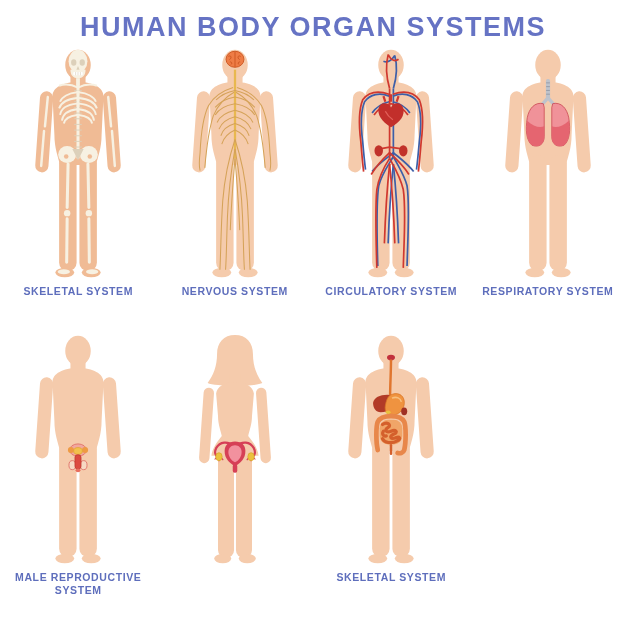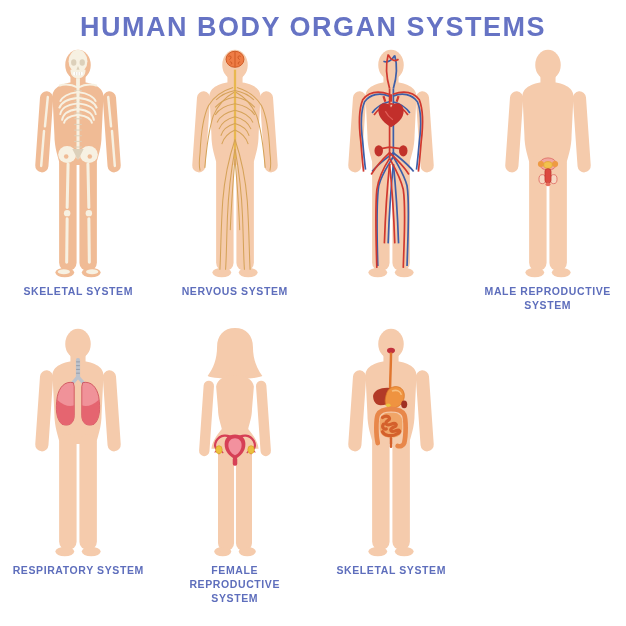--- a/index.html
+++ b/index.html
@@ -1,20 +1,20 @@
 <!DOCTYPE html>
 <html style="--title: #6673C4; --label: #5E6EBC; --skin: #F5CBAC; --skin_dark: #F0BB95; --bone: #F7F1E2; --bone_shade: #DCD0BA; --brain: #EE7C45; --brain_line: #CC5722; --nerve: #D5A258; --nerve_cord: #E8B84F; --artery: #D0382F; --vein: #3D5FA8; --heart: #C22F2B; --kidney: #C1322B; --bladder: #E9A463; --lung: #E56570; --lung_light: #F09299; --trachea: #BEC3CC; --repro_pink: #F2A79E; --repro_orange: #EE9A43; --repro_yellow: #F2C14E; --repro_shaft: #DC4A40; --testis: #F7D8C3; --uterus: #D64056; --ovary: #ECC13E; --mouth: #C2313C; --liver: #B23A27; --stomach: #EF9340; --intestine: #E8874A; --intestine_dark: #D4602C;"><head>
 <meta charset="utf-8">
 <style>
   html,body{margin:0;padding:0;background:#ffffff;}
   #page{position:relative;width:626px;height:626px;background:#ffffff;overflow:hidden;
         font-family:"Liberation Sans", sans-serif;}
   #title{margin:0;padding-top:12px;text-align:center;font-size:27px;font-weight:700;
          letter-spacing:1.5px;color:var(--title);}
-  .grid{display:grid;grid-template-columns:repeat(4,1fr);row-gap:14px;margin-top:4px;}
+  .grid{display:grid;grid-template-columns:repeat(4,1fr);row-gap:34px;margin-top:4px;}
   .cell{display:flex;flex-direction:column;align-items:center;margin:0;}
   .fig{display:block;width:116px;height:236px;}
   .label{margin-top:2px;max-width:132px;text-align:center;font-size:10.5px;font-weight:700;
          letter-spacing:0.6px;line-height:1.3;color:var(--label);}
   .defs{position:absolute;width:0;height:0;overflow:hidden;}
 </style>
 </head>
 <body>
 
 <div id="page">
@@ -167,70 +167,70 @@
             <path d="M58.5,124 C56,148 54,178 53,208"></path>
             <path d="M58.5,124 C61,148 63,178 64,208"></path>
           </g>
           <ellipse cx="47" cy="110" rx="4.5" ry="6" fill="var(--kidney)"></ellipse>
           <ellipse cx="73" cy="110" rx="4.5" ry="6" fill="var(--kidney)"></ellipse>
           <path d="M54,58 L52,52 M60,58 L60,50 M66,58 L68,52" stroke="var(--artery)" stroke-width="2.4"></path>
           <path d="M60,64 C57,58 49,58 47,64 C45,71 50,79 60,85 C70,80 75,72 73,65 C71,58 63,58 60,64 Z" fill="var(--heart)"></path>
           <path d="M54,68 C56,72 59,75 62,77" stroke="#E2605A" stroke-width="1.4" fill="none"></path>
         </g>
       </svg>
-    </figure>
-
+      <figcaption class="label">CIRCULATORY SYSTEM</figcaption>
+    </figure>
+
+
+    <figure class="cell">
+      <svg class="fig" viewBox="0 0 120 250">
+        <use href="#male-body"></use>
+        <g>
+          <rect x="57.8" y="34" width="4.4" height="22" rx="2" fill="var(--trachea)"></rect>
+          <path d="M58,38 h4 M58,42 h4 M58,46 h4 M58,50 h4" stroke="#949AA6" stroke-width="1"></path>
+          <path d="M60,54 L52,63 M60,54 L68,63" stroke="var(--trachea)" stroke-width="3.6"></path>
+          <path d="M55,60 C46,58 40,65 38,75 C36,88 37,99 43,104 C50,107 56,103 56,95 L56,64 Z" fill="var(--lung_light)" stroke="#C94450" stroke-width="0.8"></path>
+          <path d="M65,60 C74,58 80,65 82,75 C84,88 83,99 77,104 C70,107 64,103 64,95 L64,64 Z" fill="var(--lung_light)" stroke="#C94450" stroke-width="0.8"></path>
+          <path d="M38,78 C44,84 51,86 56,84 L56,95 C56,103 50,107 43,104 C38,100 36,88 38,78 Z" fill="var(--lung)"></path>
+          <path d="M82,78 C76,84 69,86 64,84 L64,95 C64,103 70,107 77,104 C82,100 84,88 82,78 Z" fill="var(--lung)"></path>
+        </g>
+      </svg>
+      <figcaption class="label">RESPIRATORY SYSTEM</figcaption>
+    </figure>
 
     <figure class="cell">
       <svg class="fig" viewBox="0 0 120 250">
         <use href="#male-body"></use>
         <g>
           <ellipse cx="60" cy="124" rx="9" ry="6.5" fill="var(--repro_pink)" stroke="#E0756B" stroke-width="1"></ellipse>
           <circle cx="52.5" cy="124" r="3.2" fill="var(--repro_orange)"></circle>
           <circle cx="67.5" cy="124" r="3.2" fill="var(--repro_orange)"></circle>
           <ellipse cx="60" cy="125" rx="4.6" ry="3.6" fill="var(--repro_yellow)" stroke="#DFA32F" stroke-width="0.8"></ellipse>
           <ellipse cx="54" cy="140" rx="3.6" ry="4.8" fill="var(--testis)" stroke="#E0756B" stroke-width="1"></ellipse>
           <ellipse cx="66" cy="140" rx="3.6" ry="4.8" fill="var(--testis)" stroke="#E0756B" stroke-width="1"></ellipse>
           <rect x="56.8" y="129" width="6.4" height="15" rx="2.8" fill="var(--repro_shaft)" stroke="#BE362E" stroke-width="0.8"></rect>
           <ellipse cx="60" cy="145.5" rx="2.6" ry="2" fill="#E86E5E"></ellipse>
         </g>
       </svg>
       <figcaption class="label">MALE REPRODUCTIVE SYSTEM</figcaption>
     </figure>
 
     <figure class="cell">
       <svg class="fig" viewBox="0 0 120 250">
-        <use href="#male-body"></use>
-        <g>
-          <rect x="57.8" y="34" width="4.4" height="22" rx="2" fill="var(--trachea)"></rect>
-          <path d="M58,38 h4 M58,42 h4 M58,46 h4 M58,50 h4" stroke="#949AA6" stroke-width="1"></path>
-          <path d="M60,54 L52,63 M60,54 L68,63" stroke="var(--trachea)" stroke-width="3.6"></path>
-          <path d="M55,60 C46,58 40,65 38,75 C36,88 37,99 43,104 C50,107 56,103 56,95 L56,64 Z" fill="var(--lung_light)" stroke="#C94450" stroke-width="0.8"></path>
-          <path d="M65,60 C74,58 80,65 82,75 C84,88 83,99 77,104 C70,107 64,103 64,95 L64,64 Z" fill="var(--lung_light)" stroke="#C94450" stroke-width="0.8"></path>
-          <path d="M38,78 C44,84 51,86 56,84 L56,95 C56,103 50,107 43,104 C38,100 36,88 38,78 Z" fill="var(--lung)"></path>
-          <path d="M82,78 C76,84 69,86 64,84 L64,95 C64,103 70,107 77,104 C82,100 84,88 82,78 Z" fill="var(--lung)"></path>
-        </g>
-      </svg>
-      <figcaption class="label">RESPIRATORY SYSTEM</figcaption>
-    </figure>
-
-    <figure class="cell">
-      <svg class="fig" viewBox="0 0 120 250">
         <use href="#female-body"></use>
         <g>
           <path d="M60,120 C52,114 44,115 40,122 C38,126 39,130 42,132 M60,120 C68,114 76,115 80,122 C82,126 81,130 78,132" stroke="var(--uterus)" stroke-width="2.4" fill="none" stroke-linecap="round"></path>
           <path d="M41,131 l-2.5,3 M43.5,132.5 l-0.5,3.4 M45.5,132 l2,2.6 M79,131 l2.5,3 M76.5,132.5 l0.5,3.4 M74.5,132 l-2,2.6" stroke="var(--uterus)" stroke-width="1.2" fill="none"></path>
           <ellipse cx="43" cy="131" rx="3.4" ry="4.2" fill="var(--ovary)" stroke="#D9A82B" stroke-width="0.8"></ellipse>
           <ellipse cx="77" cy="131" rx="3.4" ry="4.2" fill="var(--ovary)" stroke="#D9A82B" stroke-width="0.8"></ellipse>
           <path d="M60,115 C67,115 71,119 71,125 C71,133 66,138 60,141 C54,138 49,133 49,125 C49,119 53,115 60,115 Z" fill="var(--uterus)"></path>
           <path d="M60,119 C64,119 67,122 67,126 C67,131 64,135 60,137 C56,135 53,131 53,126 C53,122 56,119 60,119 Z" fill="#F2919E"></path>
           <rect x="57.6" y="139" width="4.8" height="9" rx="2" fill="var(--uterus)"></rect>
         </g>
       </svg>
-      <figcaption class="label">FEMALE REPRODUCTIVE SYSTEM</figcaption>
     </figure>
 
     <figure class="cell">
       <svg class="fig" viewBox="0 0 120 250">
         <use href="#male-body"></use>
         <g>
           <ellipse cx="60" cy="26" rx="4.2" ry="3" fill="var(--mouth)"></ellipse>
           <path d="M60,28 C60,42 59,56 59,70" stroke="#E0762F" stroke-width="2.6" fill="none"></path>
           <path d="M41,74 C42,67 52,64 62,66 L68,70 C66,78 58,84 49,84 C44,84 41,80 41,74 Z" fill="var(--liver)"></path>
           <path d="M59,66 C66,62 73,65 74,72 C75,80 69,87 61,87 C56,87 53,83 54,77 C55,72 56,68 59,66 Z" fill="var(--stomach)" stroke="#D97526" stroke-width="0.8"></path>

